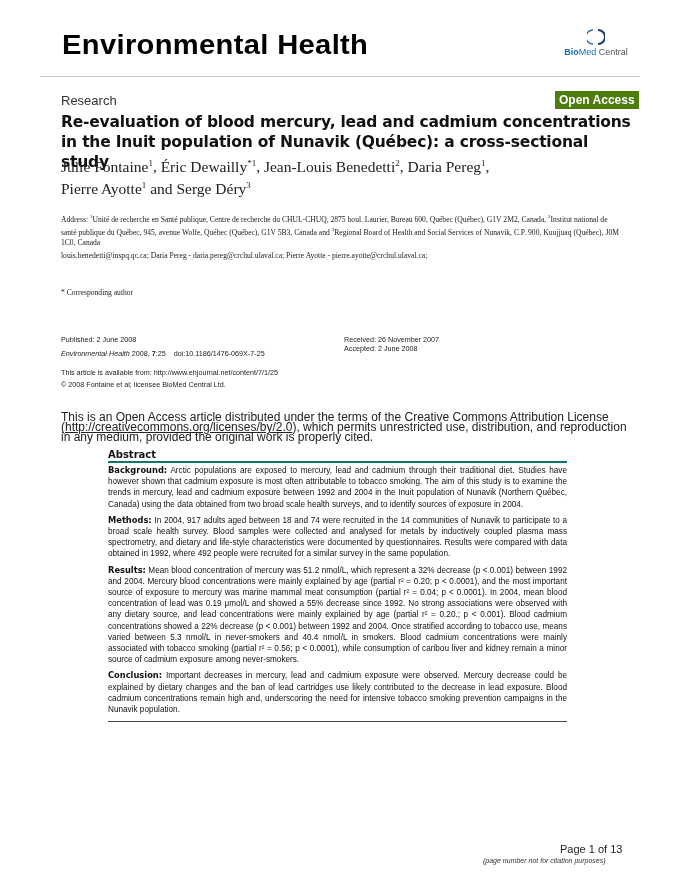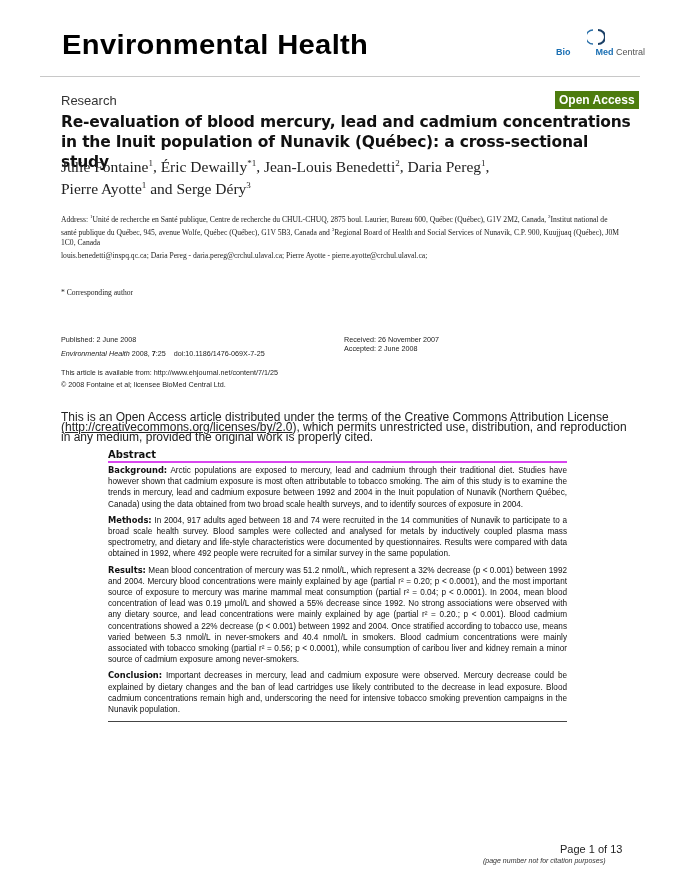--- a/index.html
+++ b/index.html
@@ -2,38 +2,38 @@
 <html><head>
 <meta charset="utf-8">
 <style>
   html, body { margin: 0; padding: 0; background: #ffffff; }
   body { width: 680px; height: 880px; position: relative; overflow: hidden; color: #111; font-family: "Liberation Sans", sans-serif; }
   .journal-title { position: absolute; left: 62px; top: 30px; font-family: "Liberation Sans", sans-serif; font-weight: 900; font-size: 27px; letter-spacing: 0.3px; color: #000; transform: scaleX(1.08); transform-origin: left top; }
   .logo { position: absolute; left: 556px; top: 28px; width: 80px; height: 34px; text-align: center; }
   .logo svg { display: block; margin: 0 auto; }
   .logo-text { font-family: "Liberation Sans", sans-serif; font-size: 9px; margin-top: 1px; white-space: nowrap; }
   .logo-text .bio { color: #1a6fb3; font-weight: bold; }
-  .logo-text .med { color: #1a6fb3; font-weight: bold; padding-left: 25px; }
+  .logo-text .med { color: #1a6fb3; font-weight: normal; }
   .logo-text .central { color: #555; }
   .header-rule { position: absolute; left: 40px; right: 40px; top: 76px; height: 1px; background: #c8c8c8; }
   .article-type { position: absolute; left: 61px; top: 93px; font-family: "Liberation Sans", sans-serif; font-size: 13px; color: #333; }
   .open-access { position: absolute; left: 555px; top: 91px; background: #4d7c0f; color: #fff; font-family: "Liberation Sans", sans-serif; font-weight: bold; font-size: 12px; padding: 2px 4px 2px 4px; white-space: nowrap; }
   .title { position: absolute; left: 61px; top: 112px; width: 570px; font-family: "DejaVu Sans", sans-serif; font-weight: bold; font-size: 15.5px; line-height: 20px; color: #111; letter-spacing: -0.2px; }
   .authors { position: absolute; left: 61px; top: 154px; width: 560px; font-family: "Liberation Serif", serif; font-size: 15.5px; line-height: 19px; color: #222; }
   .authors sup { font-size: 9px; }
   .address { position: absolute; left: 61px; top: 212px; width: 562px; font-family: "Liberation Serif", serif; font-size: 7.6px; line-height: 10.4px; color: #222; }
   .address sup { font-size: 5px; }
   .email { position: absolute; left: 61px; top: 251px; width: 562px; font-family: "Liberation Serif", serif; font-size: 7.6px; line-height: 10.4px; color: #222; }
   .corresponding { position: absolute; left: 61px; top: 288px; font-family: "Liberation Serif", serif; font-size: 7.6px; color: #222; }
   .meta { position: absolute; font-family: "Liberation Sans", sans-serif; font-size: 7.2px; color: #222; white-space: nowrap; }
   .meta i { font-style: italic; }
   .license { position: absolute; left: 61px; top: 412px; width: 570px; font-family: "Liberation Sans", sans-serif; font-size: 12px; line-height: 10px; color: #222; }
   .license a { color: #222; text-decoration: underline; }
   .abstract { position: absolute; left: 108px; top: 449px; width: 459px; font-family: "Liberation Sans", sans-serif; color: #111; }
-  .abstract-heading { font-family: "DejaVu Sans", sans-serif; font-weight: bold; font-size: 10px; padding-bottom: 1px; border-bottom: 2px solid #d946ef; }
+  .abstract-heading { font-family: "DejaVu Sans", sans-serif; font-weight: bold; font-size: 10px; padding-bottom: 1px; border-bottom: 2px solid #0f766e; }
   .abs-para { font-size: 8.2px; line-height: 11.2px; text-align: justify; margin: 2px 0 0 0; }
   .abs-para + .abs-para { margin-top: 5px; }
   .abs-para b { font-family: "DejaVu Sans", sans-serif; font-size: 8.3px; }
   .abstract-rule { height: 1px; background: #444; margin-top: 6px; }
   .page-num { position: absolute; left: 560px; top: 843px; font-family: "Liberation Sans", sans-serif; font-size: 11px; color: #222; white-space: nowrap; }
   .page-note { position: absolute; left: 483px; top: 857px; font-family: "Liberation Sans", sans-serif; font-style: italic; font-size: 7px; color: #333; white-space: nowrap; }
 </style>
 </head>
 <body>
 

